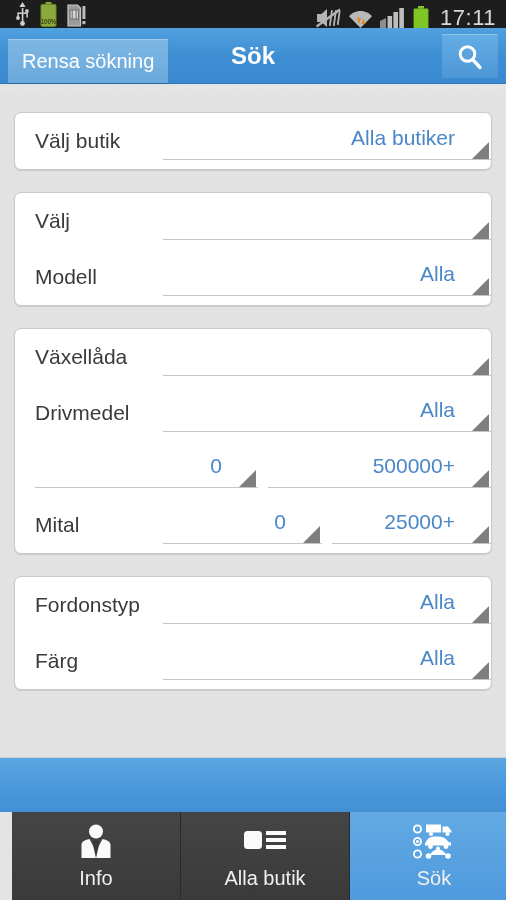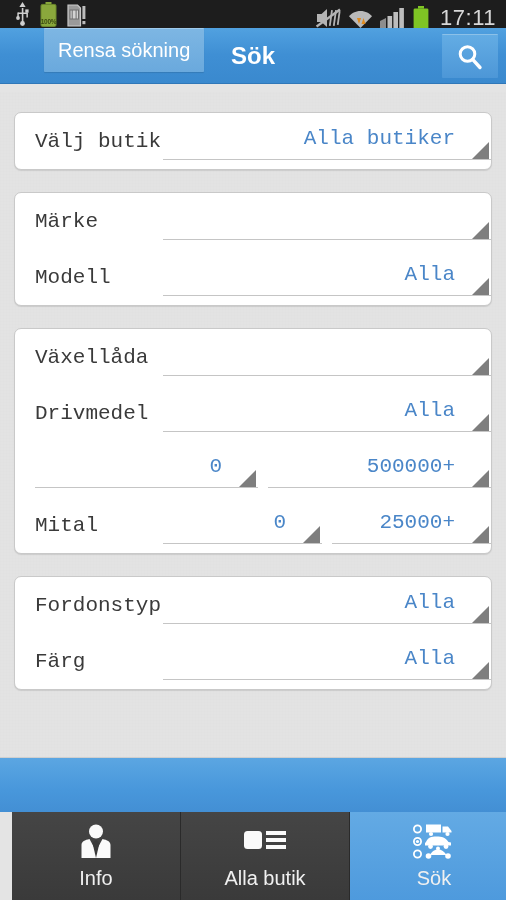--- a/index.html
+++ b/index.html
@@ -29,21 +29,21 @@
     position:absolute; bottom:2px; left:0; width:100%;
     text-align:center; font-size:6.5px; color:#3c4a10; font-weight:bold;
     letter-spacing:-0.3px;
   }
 
   
   #actionbar {
     height:56px; width:506px;
     background:linear-gradient(180deg,#51a1e0 0%,#3f8fd4 48%,#3a89ce 100%);
     border-bottom:1px solid #2f77b8;
-    position:relative; display:flex; align-items:flex-start;padding-left:36px;
+    position:relative; display:flex; align-items:flex-end;
   }
   #clear-btn {
     margin-left:8px;
     height:44px;
     padding:0 14px;
     display:flex; align-items:center;
     background:linear-gradient(180deg,#7db6e3 0%,#6aa9dd 100%);
     border-top:1px solid #9ecaec;
     border-radius:1px;
     color:#ffffff; font-size:20px;
@@ -83,21 +83,20 @@
     box-shadow:0 1px 1px rgba(0,0,0,0.10);
     overflow:hidden;
   }
   .card.first { margin-top:20px; }
 
   .row {
     height:56px;
     display:flex; align-items:center;
     position:relative;
     padding-left:20px;
-    font-family:Liberation Mono, monospace;
   }
   .row-label {
     font-size:21px; color:#3a3a3a;
     white-space:nowrap;
     width:128px; flex:0 0 128px;
   }
   .spinners { flex:1; display:flex; height:56px; align-items:stretch; }
 
   .spinner {
     position:relative;
@@ -242,21 +241,21 @@
           <div class="spinner">
             <span class="sp-val">Alla butiker</span>
             <div class="sp-line"></div>
             <div class="sp-tri"></div>
           </div>
         </div>
       </div>
     </div>
     <div class="card">
       <div class="row">
-        <div class="row-label">Märke</div>
+        <div class="row-label">Välj</div>
         <div class="spinners">
           <div class="spinner">
             <span class="sp-val"></span>
             <div class="sp-line"></div>
             <div class="sp-tri"></div>
           </div>
         </div>
       </div>
       <div class="row">
         <div class="row-label">Modell</div>

